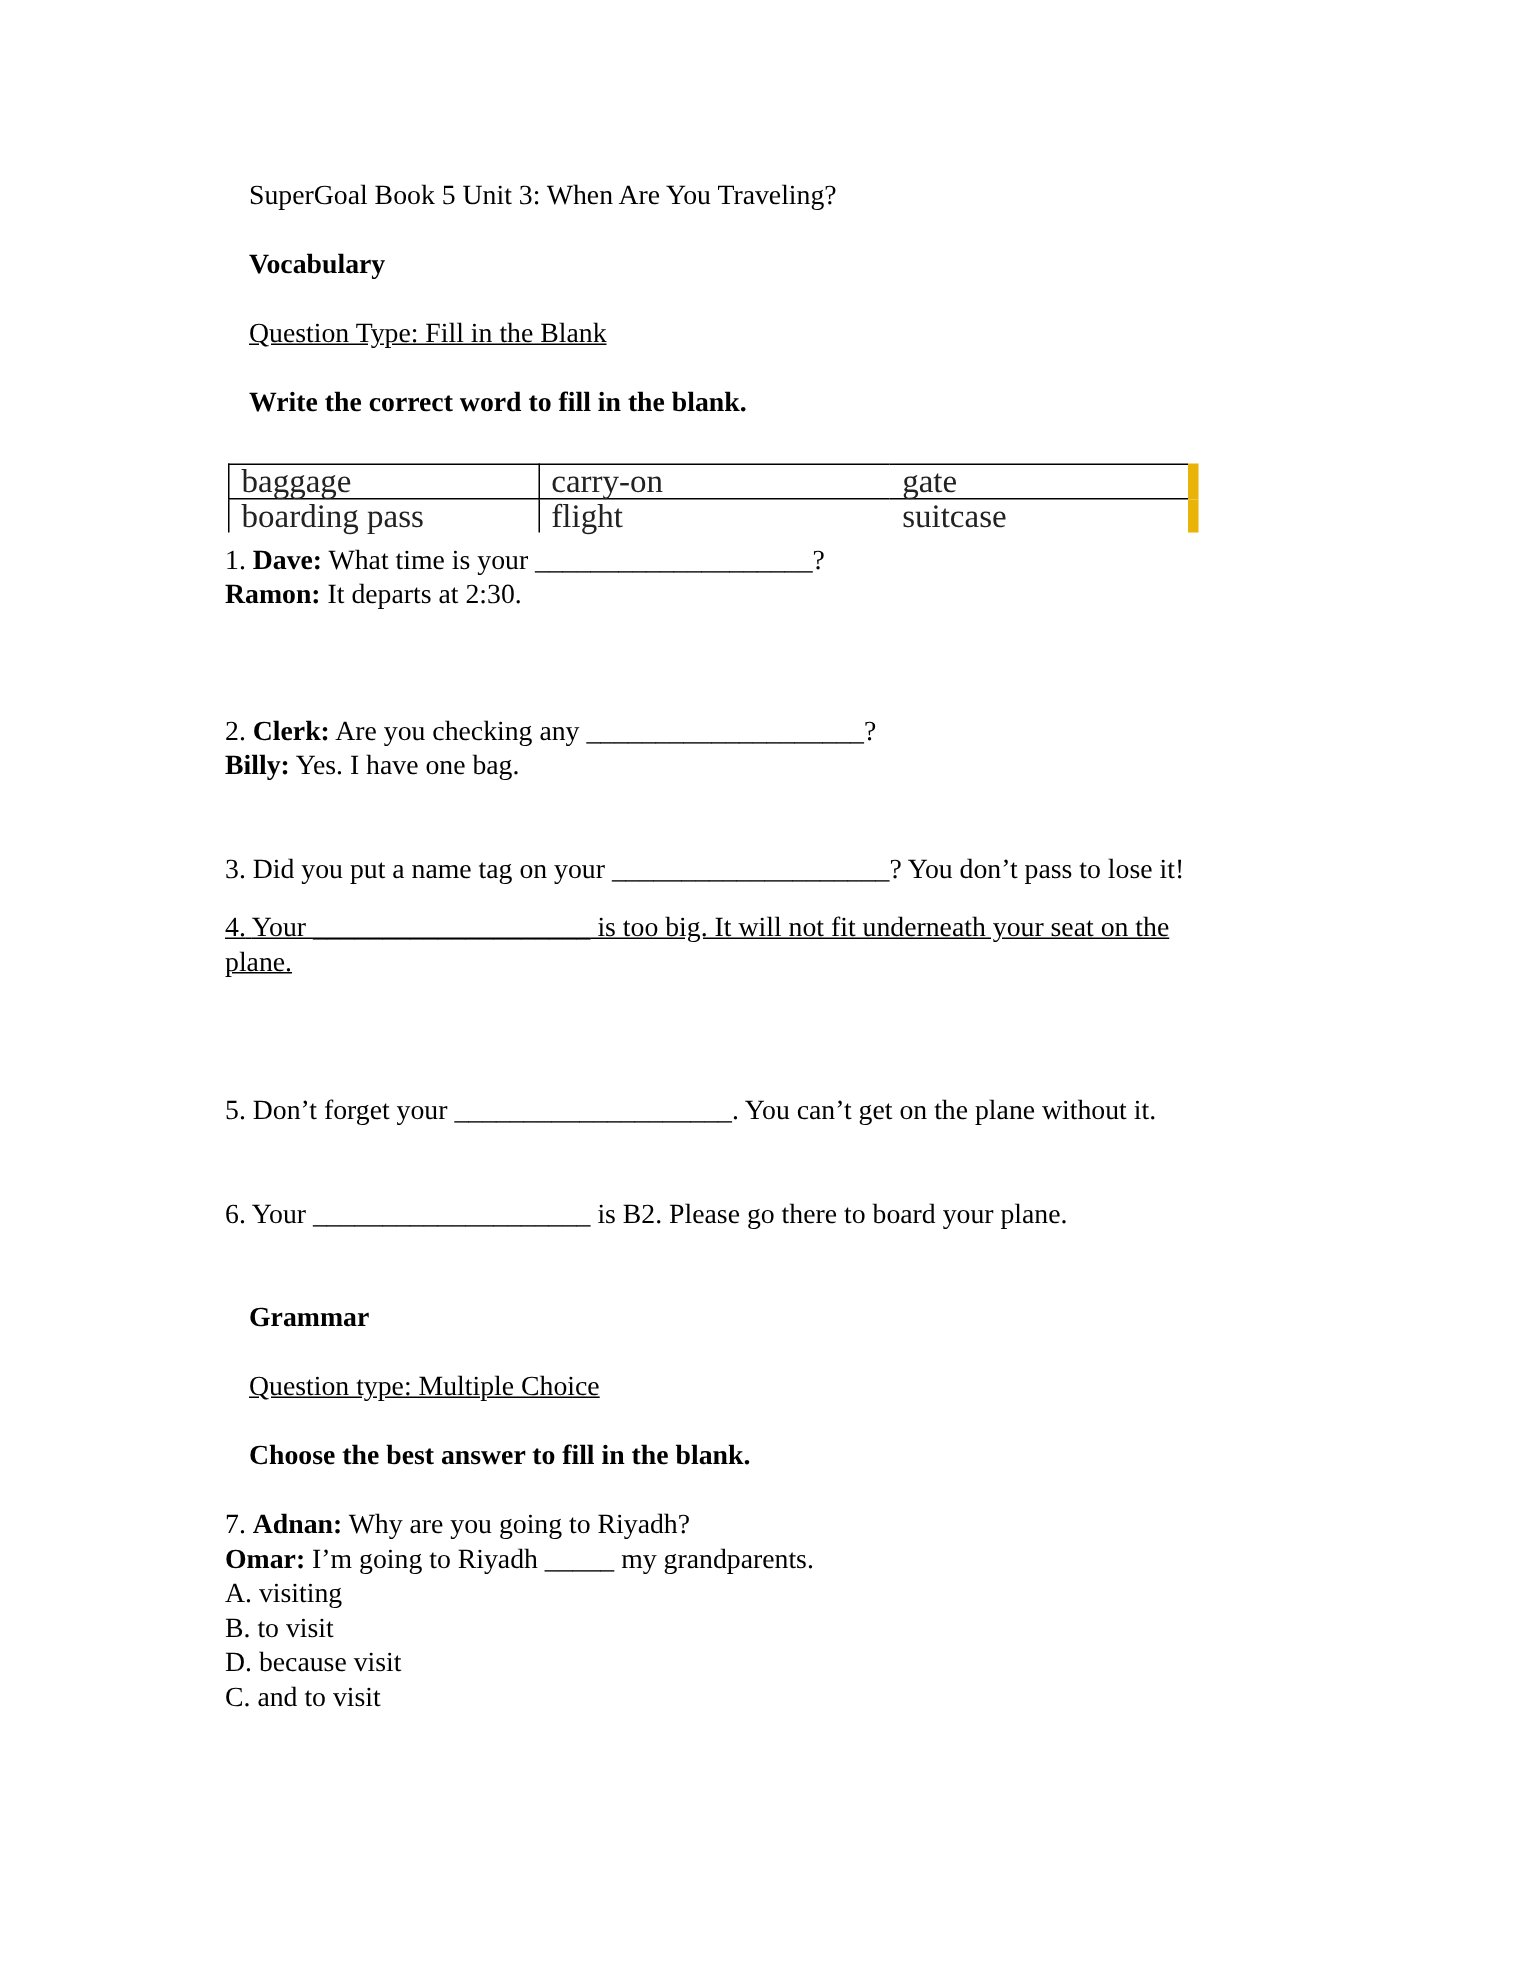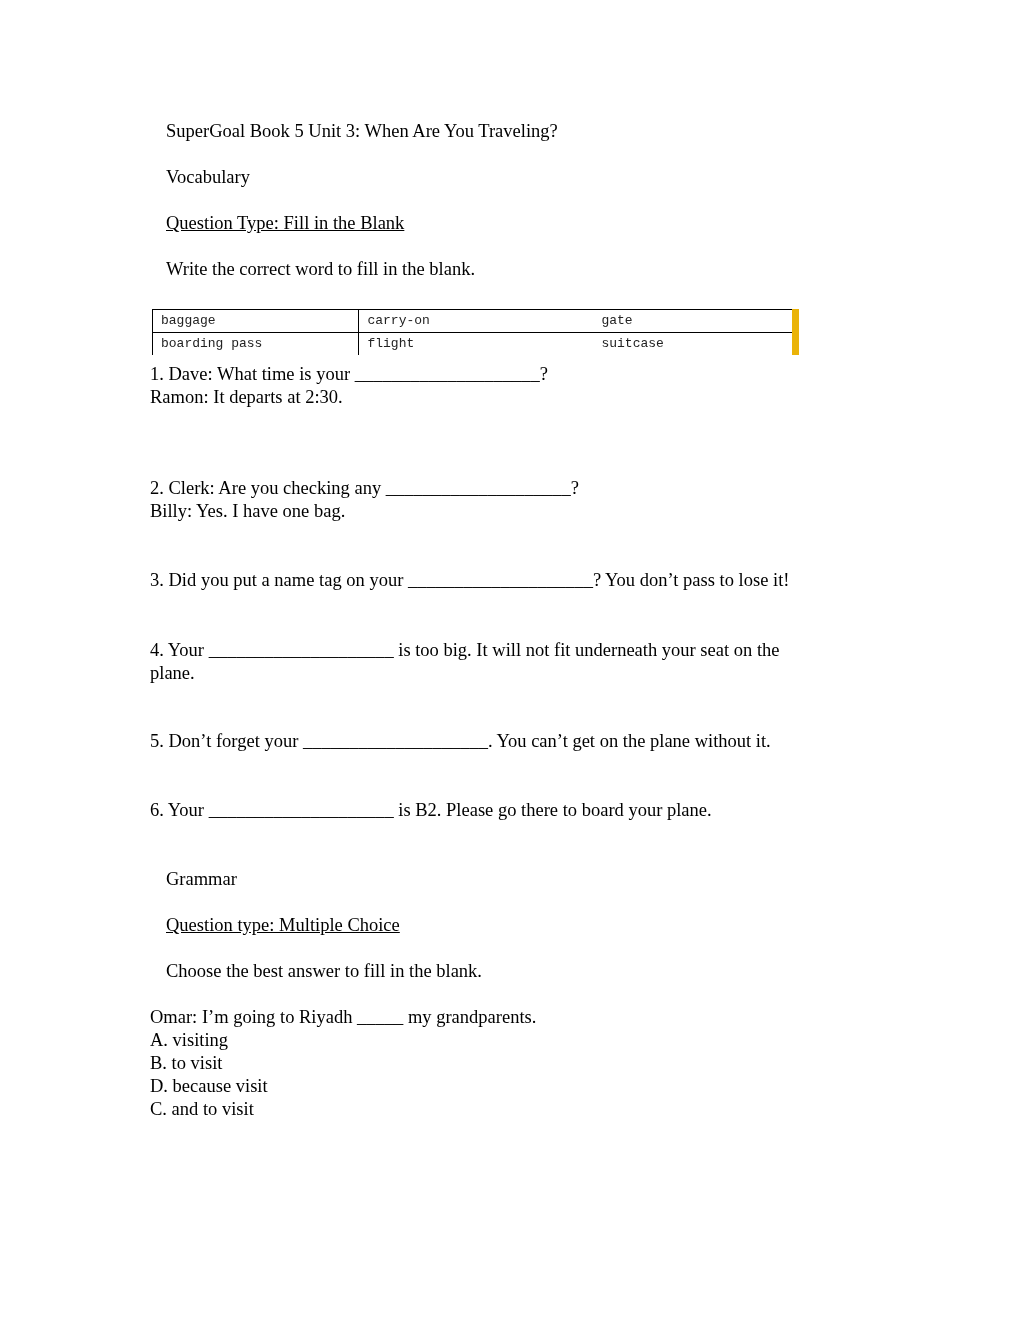--- a/index.html
+++ b/index.html
@@ -20,39 +20,39 @@
       position: absolute;
       left: 0; top: 0;
       width: 1020px; height: 1320px;
     }
     .line {
       position: absolute;
       left: 166px;
       white-space: nowrap;
       line-height: 23px;
     }
-    .bold { font-weight: normal; text-align: center; }
+    .bold { font-weight: bold; text-align: center; }
     .underline { text-decoration: underline; }
     .block {
       position: absolute;
       left: 150px;
       line-height: 23px;
     }
     .block .row { white-space: nowrap; }
     .blank { letter-spacing: 0px; }
 
     
     .wordbank {
       position: absolute;
       left: 152px;
       top: 309px;
       width: 647px;
       border-collapse: collapse;
-      font-family: Liberation Mono, monospace;
-      font-size: 13px;
+      font-family: Liberation Serif, serif;
+      font-size: 22px;
       color: #222;
     }
     .wordbank td {
       padding: 0 0 0 8px;
       height: 22px;
       line-height: 22px;
       vertical-align: middle;
     }
     .wordbank tr.r1 td {
       border-top: 1px solid #000;
@@ -111,21 +111,21 @@
     </div>
   </div>
 
   <div class="block" style="top:569px;">
     <div class="row">
       <span>3.</span>
       <span>Did you put a name tag on your </span><span class="blank">____________________</span><span>? You don’t pass to lose it!</span>
     </div>
   </div>
 
-  <div class="block" style="top:639px;">
+  <div class="block" style="top:608px;text-decoration:underline;">
     <div class="row">
       <span>4.</span>
       <span>Your </span><span class="blank">____________________</span><span> is too big. It will not fit underneath your seat on the</span>
     </div>
     <div class="row">
       <span>plane.</span>
     </div>
   </div>
 
   <div class="block" style="top:730px;">
@@ -143,20 +143,24 @@
   </div>
 
   <div class="line bold" style="top:868px;">Grammar</div>
 
   <div class="line underline" style="top:914px;">Question type: Multiple Choice</div>
 
   <div class="line bold" style="top:960px;">Choose the best answer to fill in the blank.</div>
 
   <div class="block" style="top:1006px;">
     <div class="row">
+      <span>7.</span>
+      <span class="bold">Adnan:</span><span> Why are you going to Riyadh?</span>
+    </div>
+    <div class="row">
       <span class="bold">Omar:</span><span> I’m going to Riyadh _____ my grandparents.</span>
     </div>
     <div class="row">A. visiting</div>
     <div class="row">B. to visit</div>
     <div class="row">D. because visit</div>
     <div class="row">C. and to visit</div>
   </div>
 
 </div>
 

